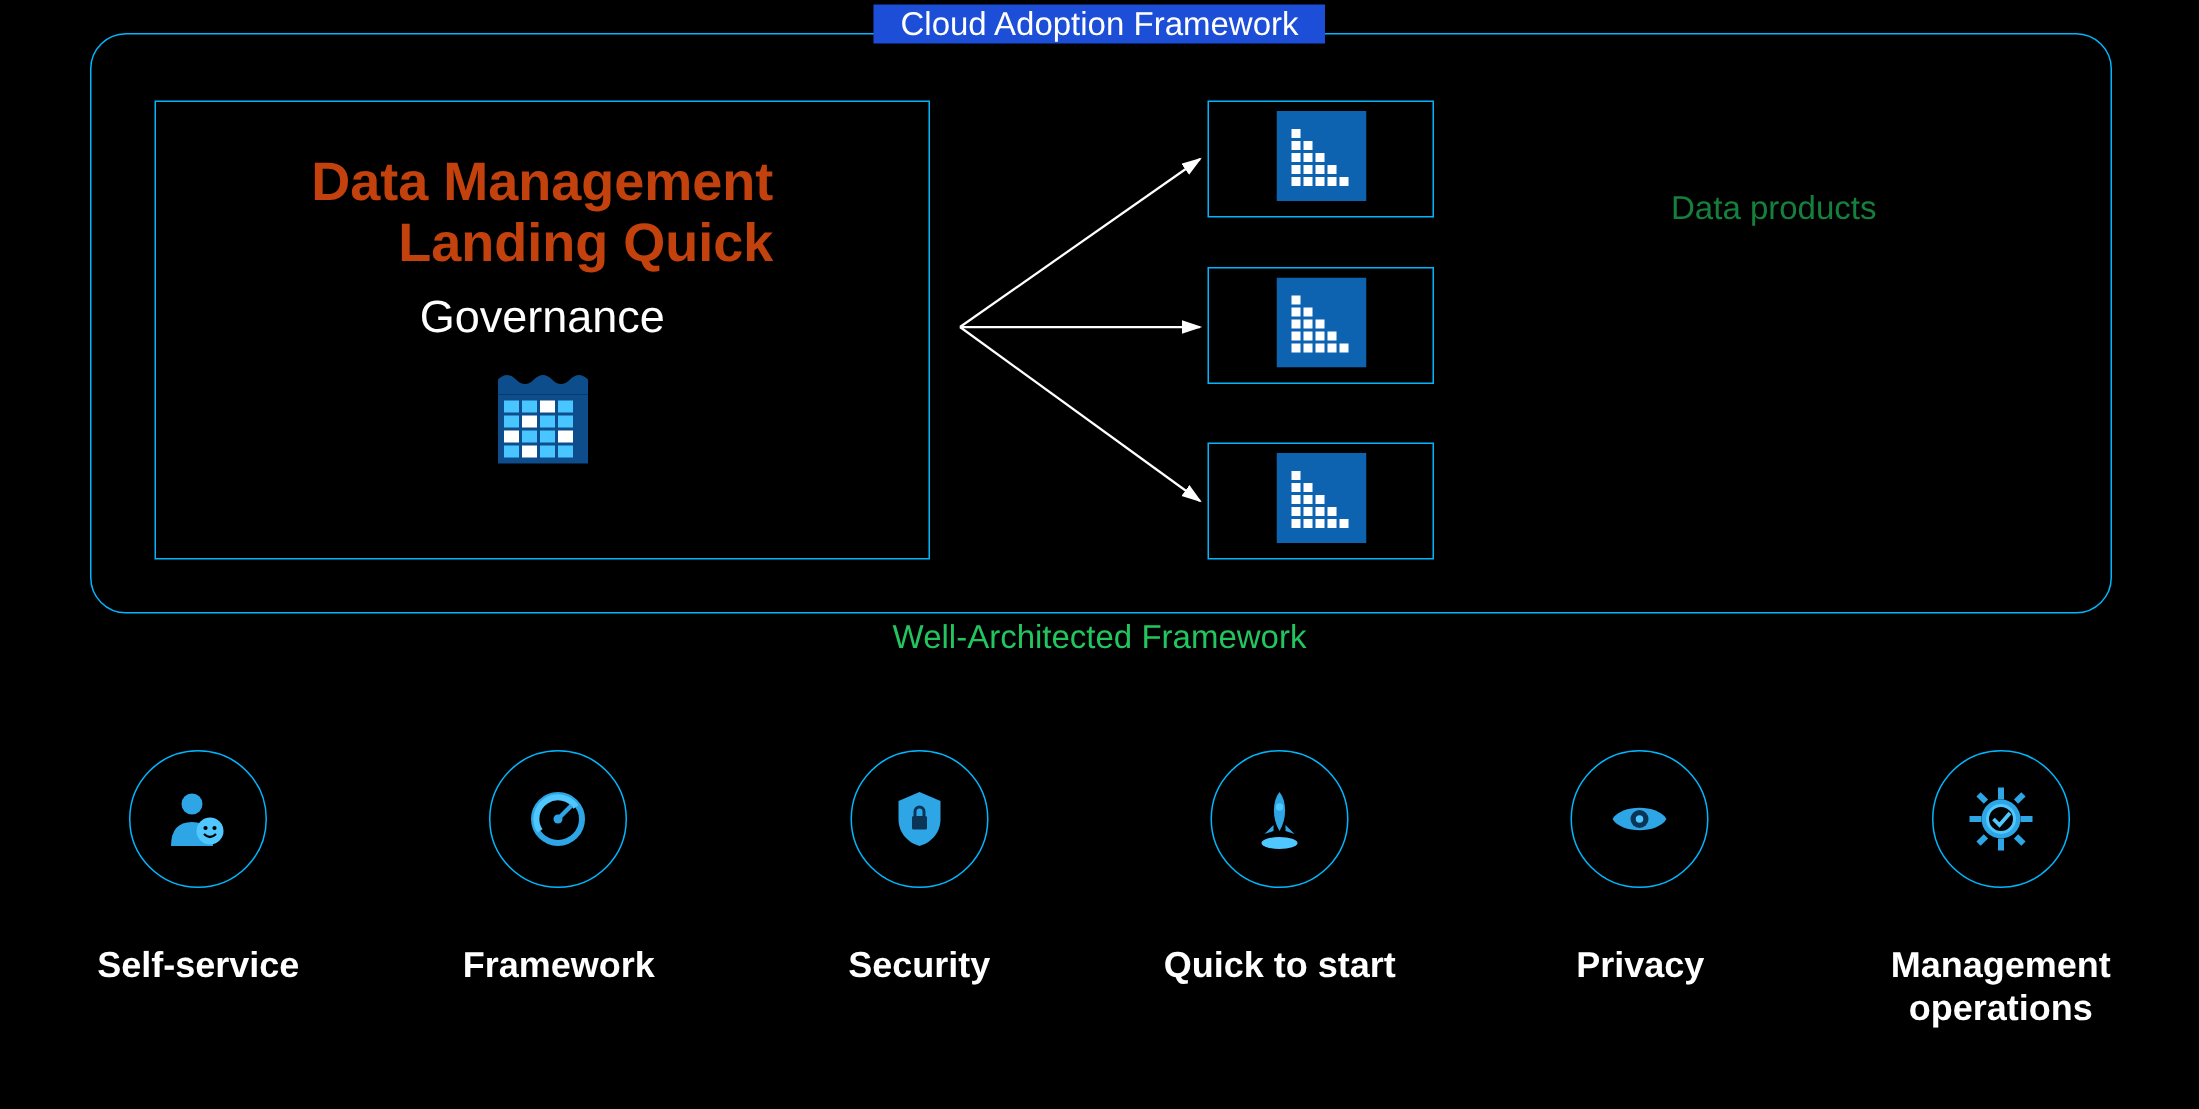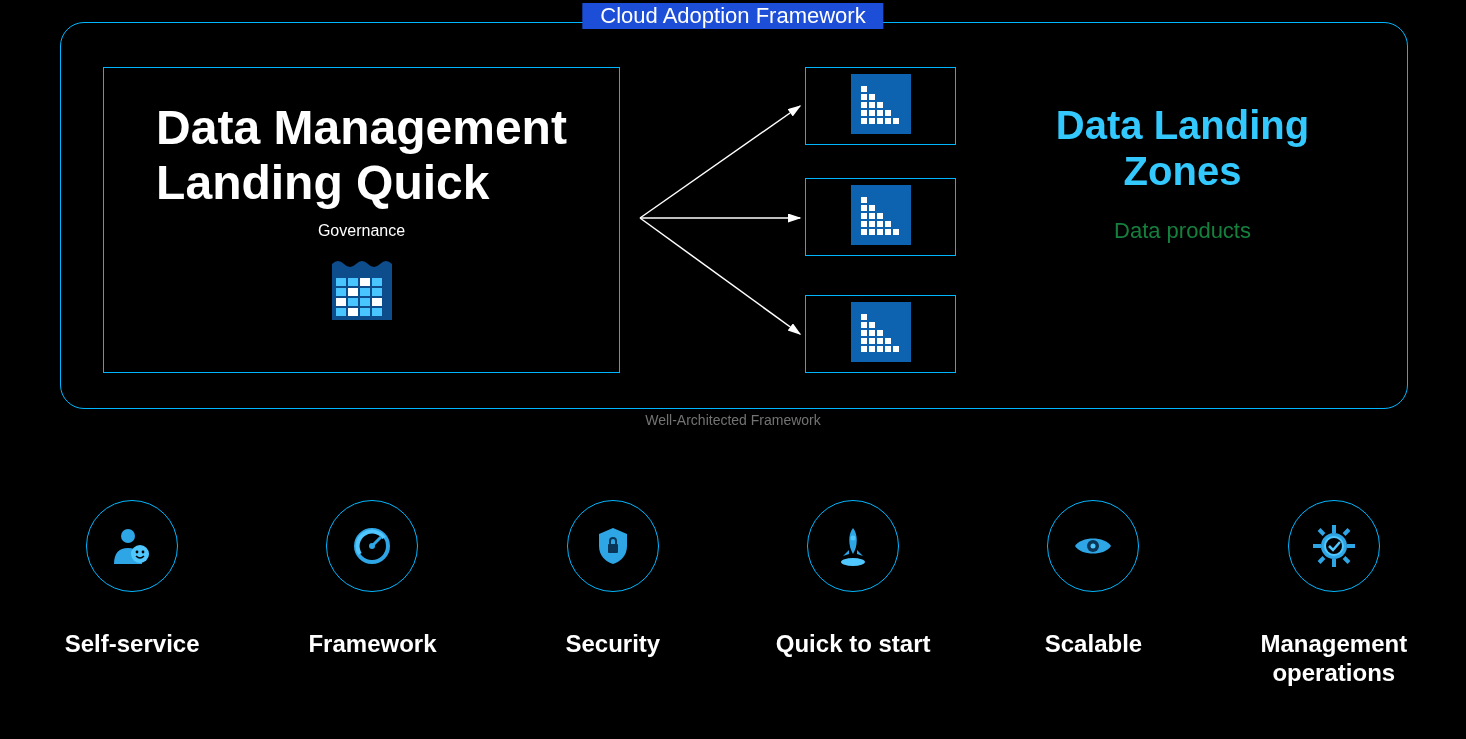--- a/index.html
+++ b/index.html
@@ -34,49 +34,49 @@
     color: #fff;
     font-weight: 400;
   }
   .bottom-label {
     position: absolute;
     left: 50%;
     top: 412px;
     transform: translateX(-50%);
     background: #000;
     padding: 0 18px;
-    font-size: 14px;
-    color: #737373;
+    font-size: 22px;
+    color: #22c55e;
     font-weight: 400;
   }
 
   
   .mgmt-panel {
     position: absolute;
     left: 103px;
     top: 67px;
     width: 517px;
     height: 306px;
     border: 1px solid #00B7FF;
     display: flex;
     flex-direction: column;
     align-items: center;
     justify-content: flex-start;
     padding-top: 32px;
   }
   .mgmt-title {
-    color: #ffffff;
-    font-size: 48px;
+    color: #c2410c;
+    font-size: 36px;
     font-weight: 600;
-    text-align: left;
+    text-align: right;
     line-height: 1.15;
   }
   .mgmt-sub {
     color: #fff;
-    font-size: 16px;
+    font-size: 30px;
     margin-top: 12px;
   }
   .mgmt-icon {
     margin-top: 14px;
   }
 
   
   .zone-box {
     position: absolute;
     left: 805px;
@@ -263,24 +263,20 @@
           <rect x="18" y="44" width="6" height="6"></rect>
           <rect x="26" y="44" width="6" height="6"></rect>
           <rect x="34" y="44" width="6" height="6"></rect>
           <rect x="42" y="44" width="6" height="6"></rect>
       </g>
     </svg>
   </span>
 </div>
 
 <div class="landing-block">
-  <div class="landing-title">
-    <span>Data Landing</span><br>
-    <span>Zones</span>
-  </div>
   <div class="landing-sub">Data products</div>
 </div>
 
 <svg class="arrow" width="1466" height="739">
   <defs>
     <marker id="ah" markerWidth="10" markerHeight="10" refX="8" refY="3" orient="auto">
       <path d="M0,0 L9,3 L0,6 Z" fill="#fff"></path>
     </marker>
   </defs>
   <line x1="640" y1="218" x2="800" y2="106" stroke="#fff" stroke-width="1.5" marker-end="url(#ah)"></line>
@@ -341,21 +337,21 @@
   </div>
 
   <div class="feature">
     <div class="feature-circle">
       <svg width="44" height="44" viewBox="0 0 44 44">
         <path d="M4 22 C10 12 34 12 40 22 C34 32 10 32 4 22 Z" fill="#2EA6E6"></path>
         <circle cx="22" cy="22" r="6" fill="#0B3556"></circle>
         <circle cx="22" cy="22" r="2.5" fill="#50C8FF"></circle>
       </svg>
     </div>
-    <div class="feature-label">Scalable</div>
+    <div class="feature-label">Privacy</div>
   </div>
 
   <div class="feature">
     <div class="feature-circle">
       <svg width="48" height="48" viewBox="0 0 48 48">
         <g fill="#2EA6E6">
           <circle cx="24" cy="24" r="13"></circle>
           <rect x="22" y="3" width="4" height="8"></rect>
           <rect x="22" y="37" width="4" height="8"></rect>
           <rect x="3" y="22" width="8" height="4"></rect>

